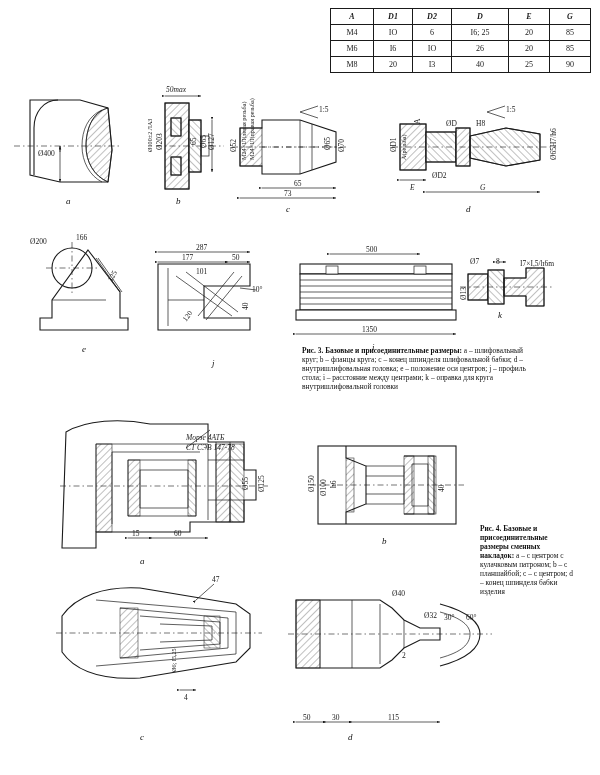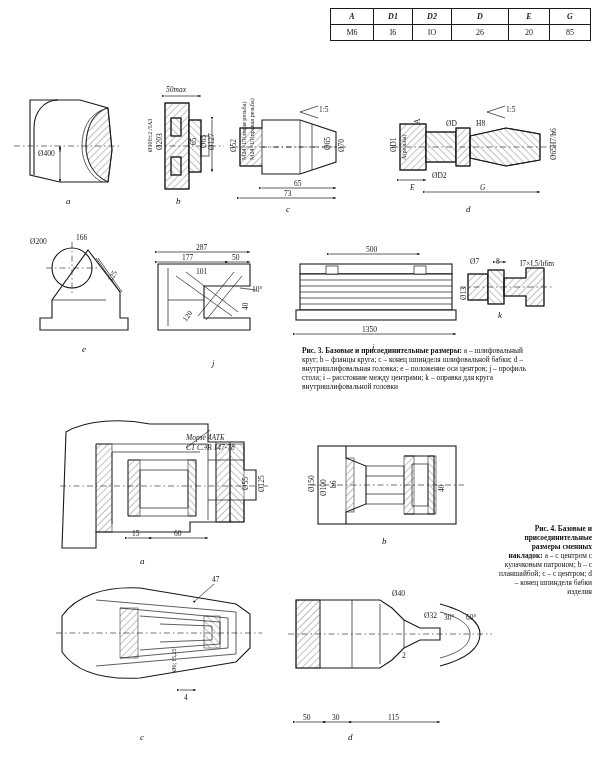--- a/index.html
+++ b/index.html
@@ -42,26 +42,42 @@
         <th style="width:34px">A</th>
         <th style="width:30px">D1</th>
         <th style="width:30px">D2</th>
         <th style="width:48px">D</th>
         <th style="width:32px">E</th>
         <th style="width:32px">G</th>
       </tr>
     </thead>
     <tbody>
       <tr>
+        <td>M4</td>
+        <td>IO</td>
+        <td>6</td>
+        <td>I6; 25</td>
+        <td>20</td>
+        <td>85</td>
+      </tr>
+      <tr>
         <td>M6</td>
         <td>I6</td>
         <td>IO</td>
         <td>26</td>
         <td>20</td>
         <td>85</td>
+      </tr>
+      <tr>
+        <td>M8</td>
+        <td>20</td>
+        <td>I3</td>
+        <td>40</td>
+        <td>25</td>
+        <td>90</td>
       </tr>
     </tbody>
   </table>
 
   <svg class="abs" style="left:0;top:0;" width="600" height="775" viewBox="0 0 600 775">
     <defs>
       <pattern id="hA" width="5" height="5" patternUnits="userSpaceOnUse" patternTransform="rotate(45)">
         <line x1="0" y1="0" x2="0" y2="5" stroke="#1a1a1a" stroke-width="0.55"></line>
       </pattern>
       <pattern id="hB" width="5" height="5" patternUnits="userSpaceOnUse" patternTransform="rotate(-45)">
@@ -335,18 +351,18 @@
   <div class="figlbl" style="left:140px;top:556px;">a</div>
   <div class="figlbl" style="left:382px;top:536px;">b</div>
   <div class="figlbl" style="left:140px;top:732px;">c</div>
   <div class="figlbl" style="left:348px;top:732px;">d</div>
 
   <div class="cap" style="left:302px;top:346px;width:236px;">
     <span class="capname">Рис. 3. Базовые и присоединительные размеры:</span>
     <span>a – шлифовальный круг;  b – фланцы круга;  c – конец шпинделя шлифовальной бабки;  d – внутришлифовальная головка;  e – положение оси центров;  j – профиль стола;  i – расстояние между центрами;  k – оправка для круга внутришлифовальной головки</span>
   </div>
 
-  <div class="cap" style="left:496px;top:524px;width:96px;text-align:right;">
+  <div class="cap" style="left:480px;top:524px;width:96px;">
     <span class="capname">Рис. 4. Базовые и присоединительные размеры сменных накладок:</span>
     <span>a – с центром с кулачковым патроном;  b – с планшайбой;  c – с центром;  d – конец шпинделя бабки изделия</span>
   </div>
 
 </div>
 
 </body></html>

